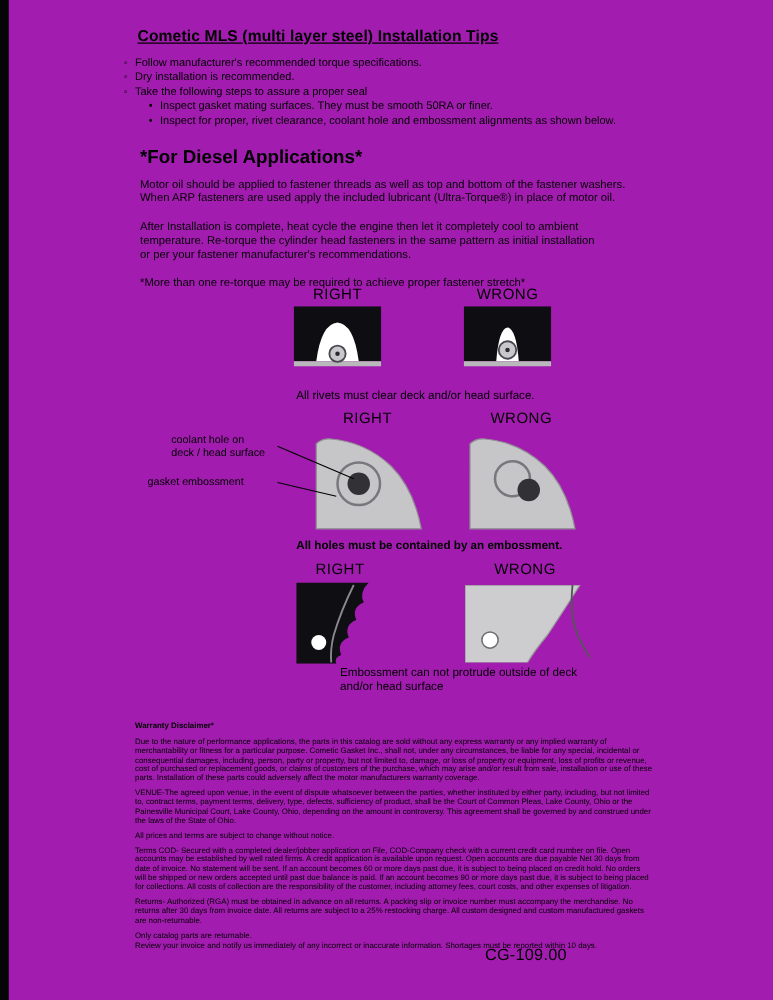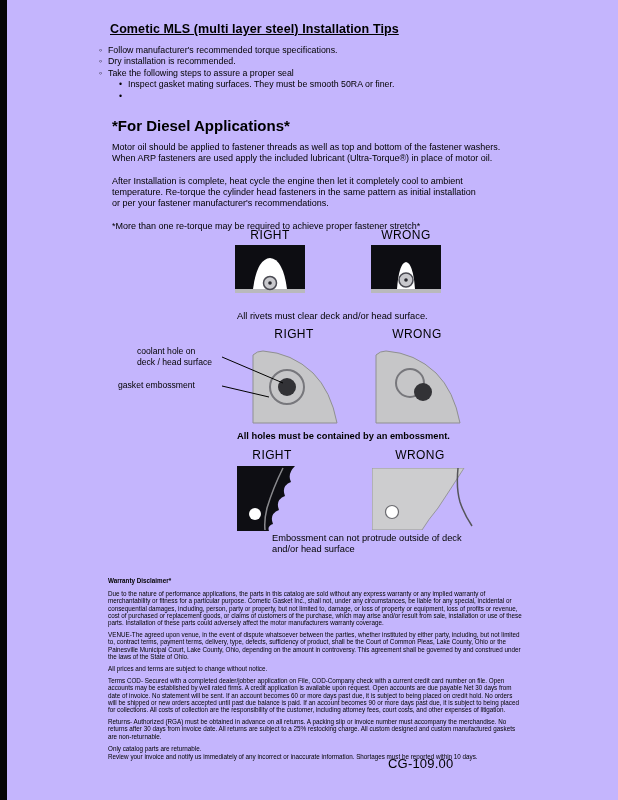--- a/index.html
+++ b/index.html
@@ -1,17 +1,17 @@
 <!DOCTYPE html>
 <html><head>
 <meta charset="utf-8">
 <style>
   html,body { margin:0; padding:0; background:#fff; }
   .page {
-    position:relative; width:618px; height:800px; background:#c4b5fd;
+    position:relative; width:618px; height:800px; background:#a21caf;
     font-family:"Liberation Sans", sans-serif; color:#000; overflow:hidden;
   }
   .scan-edge { position:absolute; left:0; top:0; width:7px; height:800px; background:#050505; }
 
   .content { position:absolute; left:95px; top:20px; width:450px; }
   .title { margin:2px 0 0 15px; font-size:12.5px; font-weight:bold; text-decoration:underline; letter-spacing:0.1px; }
 
   .tiplist { margin:9px 0 0 4px; font-size:8.8px; line-height:11.4px; }
   .tip { display:flex; }
   .tip .mk { flex:0 0 9px; text-align:left; }
@@ -57,20 +57,21 @@
       <div class="tip">
         <span class="mk">◦</span>
         <span>Take the following steps to assure a proper seal</span>
       </div>
       <div class="tip sub">
         <span class="mk">•</span>
         <span>Inspect gasket mating surfaces.  They must be smooth 50RA or finer.</span>
       </div>
       <div class="tip sub">
         <span class="mk">•</span>
+        <span>Inspect for proper, rivet clearance, coolant hole and embossment alignments as shown below.</span>
       </div>
     </div>
 
     <div class="diesel-h">*For Diesel Applications*</div>
     <div class="para">Motor oil should be applied to fastener threads as well as top and bottom of the fastener washers.
 When ARP fasteners are used apply the included lubricant (Ultra-Torque®) in place of motor oil.</div>
     <div class="para gap">After Installation is complete, heat cycle the engine then let it completely cool to ambient
 temperature. Re-torque the cylinder head fasteners in the same pattern as initial installation
 or per your fastener manufacturer's recommendations.</div>
     <div class="para gap">*More than one re-torque may be required to achieve proper fastener stretch*</div>

